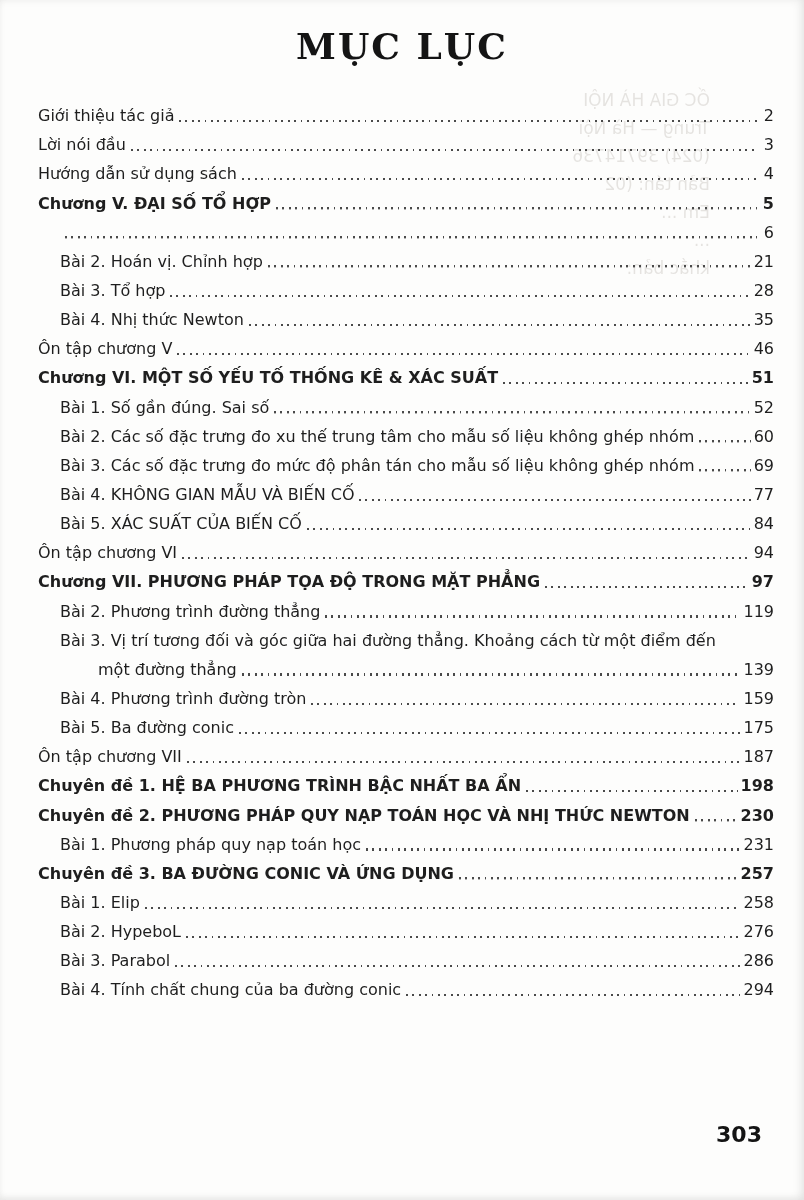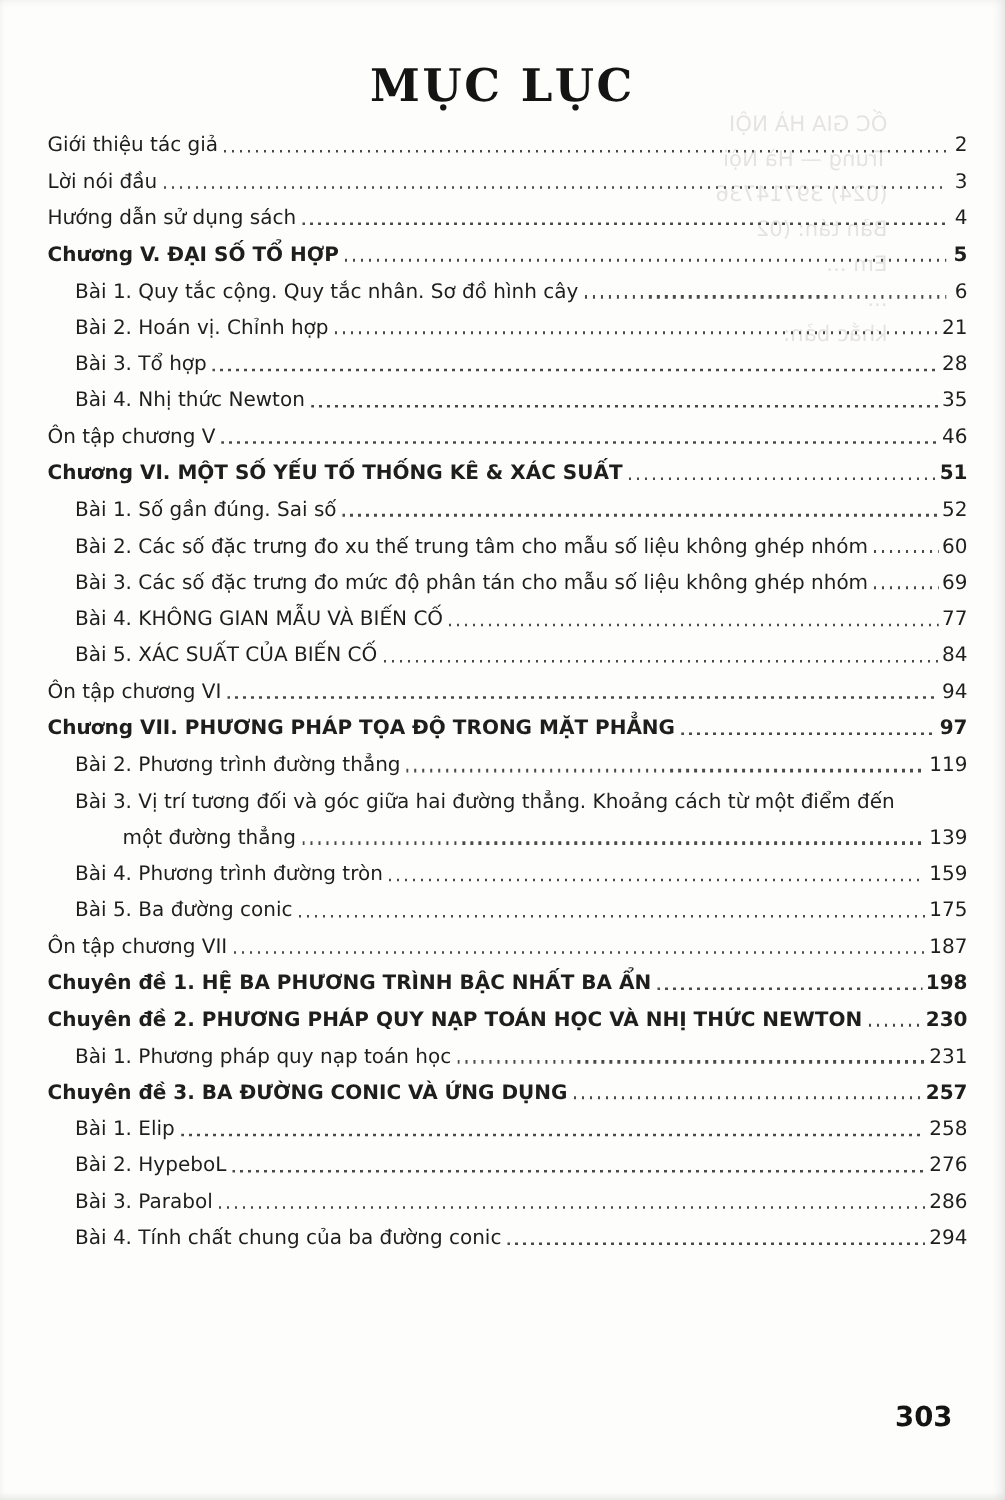--- a/index.html
+++ b/index.html
@@ -7,21 +7,21 @@
     position:relative;
     width:804px;height:1200px;
     background:#fdfdfc;
     overflow:hidden;
     font-family:"DejaVu Sans","Liberation Sans",sans-serif;
     color:#1e1e1e;
     box-shadow:inset -4px 0 8px rgba(0,0,0,0.07), inset 0 -3px 6px rgba(0,0,0,0.05);
   }
   .title{
     margin:0;
-    padding-top:48px;
+    padding-top:25px;
     text-align:center;
     font-family:"DejaVu Serif","Liberation Serif",serif;
     font-weight:bold;
     font-size:36px;
     letter-spacing:2px;
     color:#141414;
   }
   
   .bleed{
     position:absolute;
@@ -107,21 +107,20 @@
         <span class="label">Hướng dẫn sử dụng sách</span>
         <span class="dots"></span>
         <span class="pg">4</span>
       </div>
       <div class="row lvl0 bold">
         <span class="label">Chương V. ĐẠI SỐ TỔ HỢP</span>
         <span class="dots"></span>
         <span class="pg">5</span>
       </div>
       <div class="row lvl1">
-        <span class="label">Bài 1. Quy tắc cộng. Quy tắc nhân. Sơ đồ hình cây</span>
         <span class="dots"></span>
         <span class="pg">6</span>
       </div>
       <div class="row lvl1">
         <span class="label">Bài 2. Hoán vị. Chỉnh hợp</span>
         <span class="dots"></span>
         <span class="pg">21</span>
       </div>
       <div class="row lvl1">
         <span class="label">Bài 3. Tổ hợp</span>

